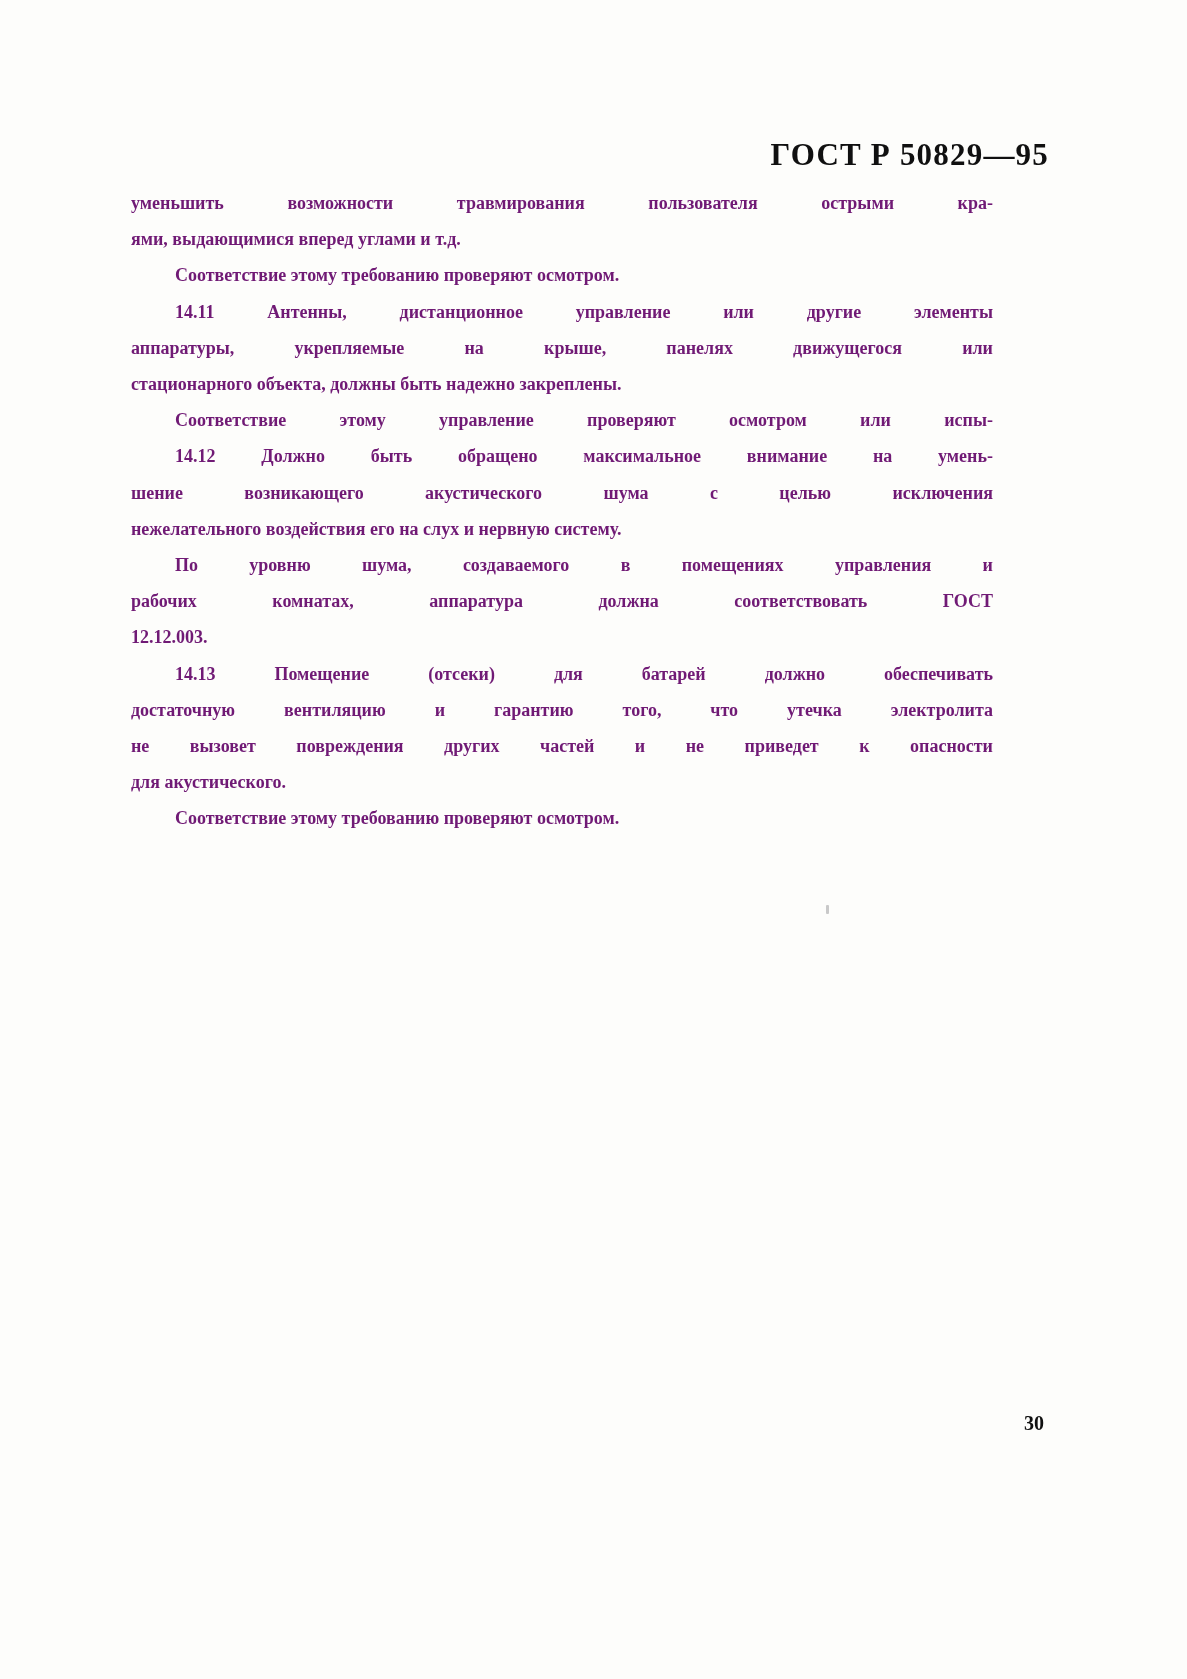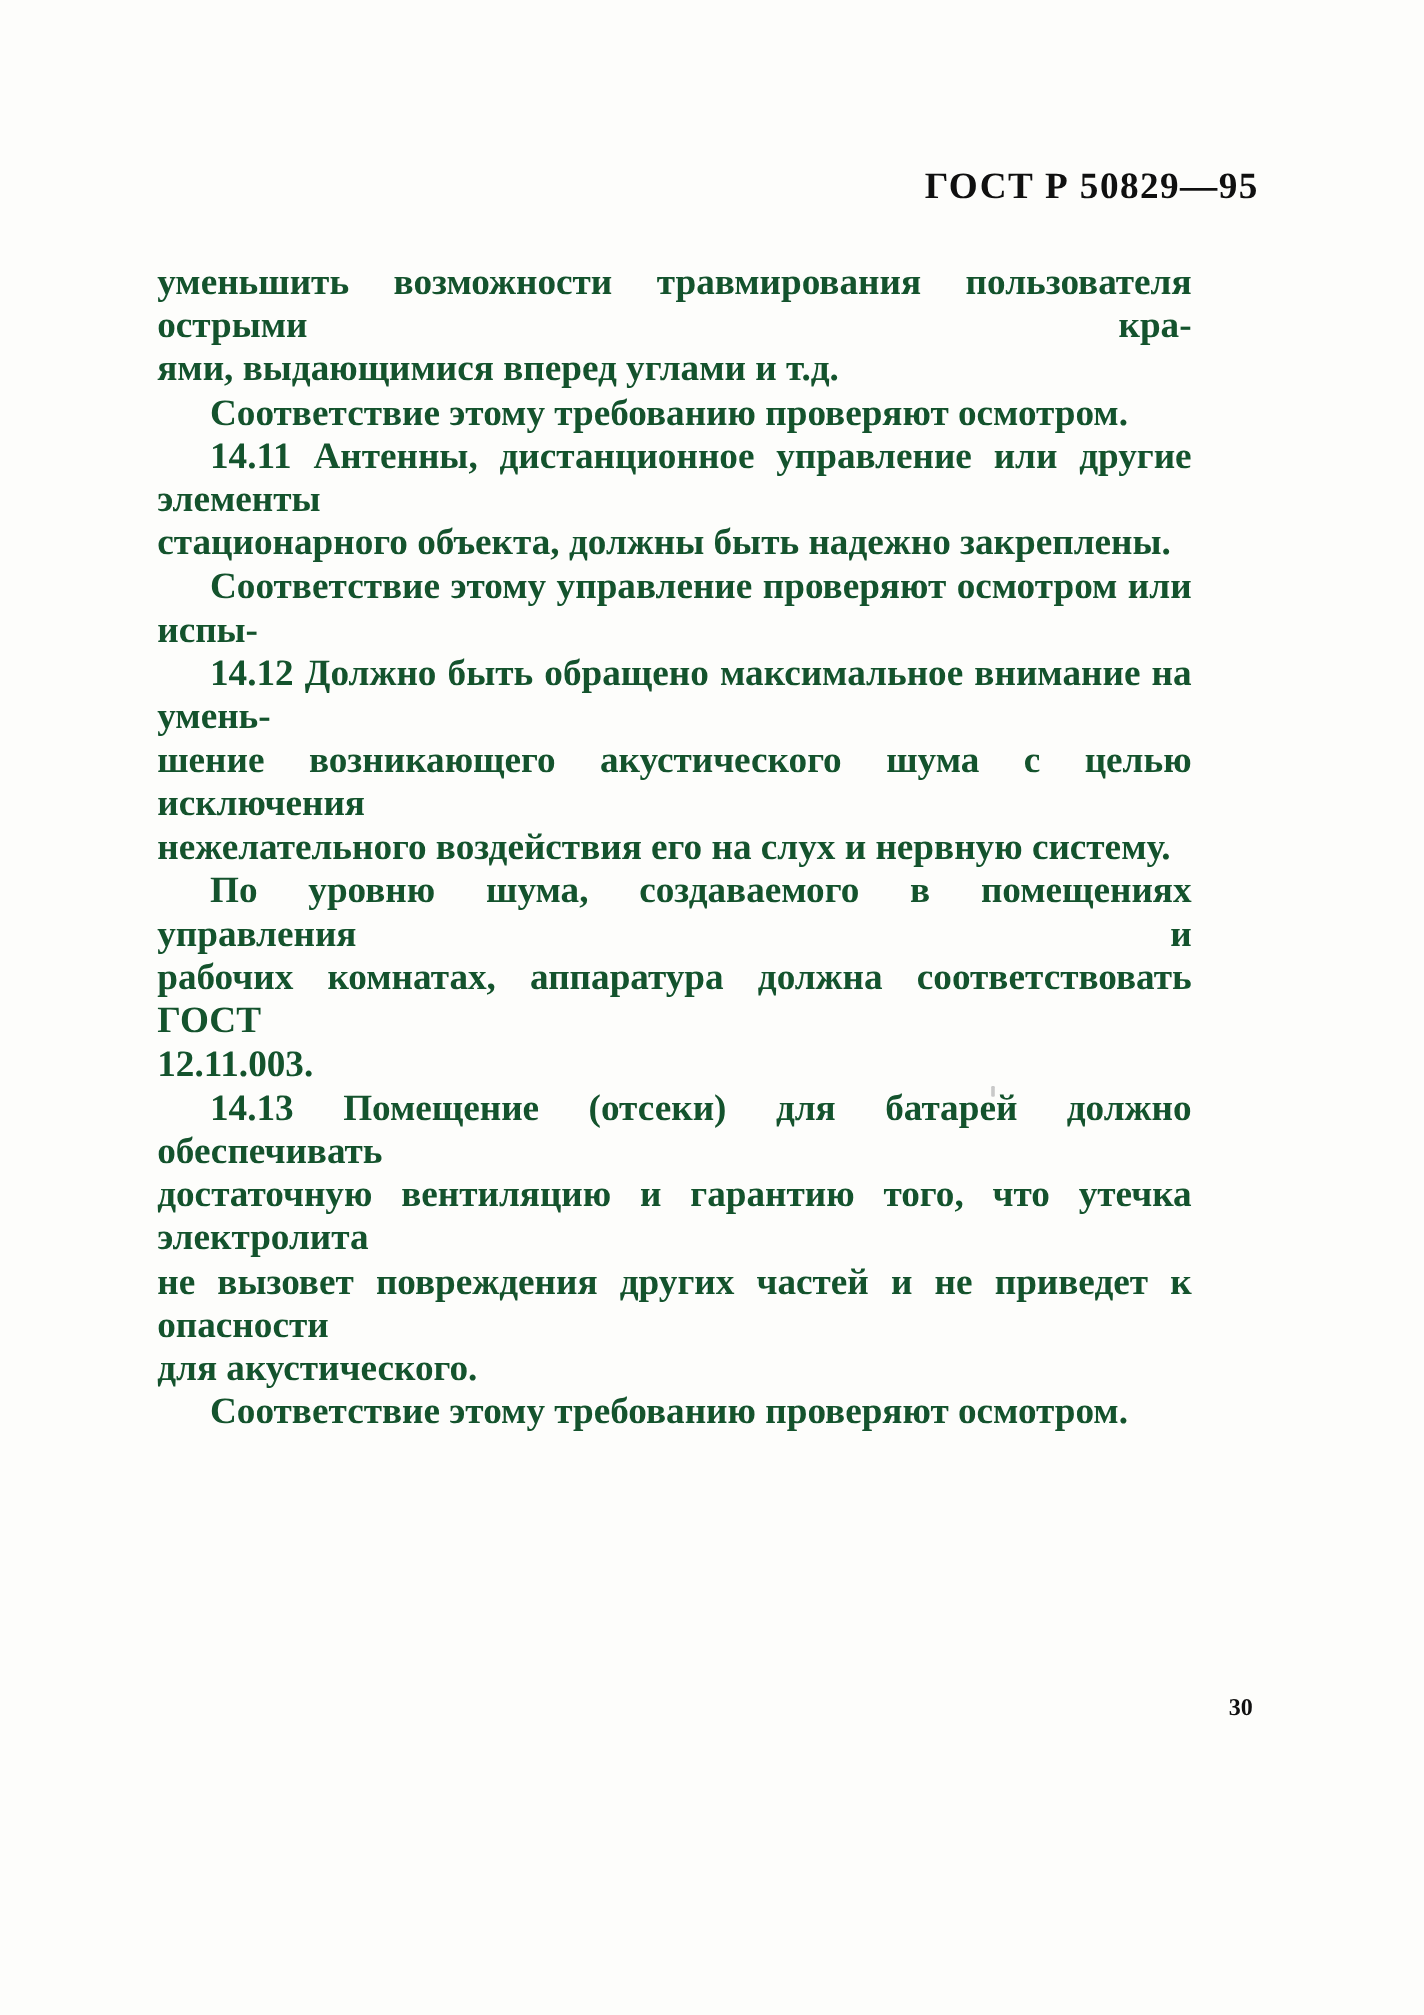--- a/index.html
+++ b/index.html
@@ -33,26 +33,25 @@
     white-space: nowrap;
   }
 
   
   .text-body {
     position: absolute;
     top: 185px;
     left: 131px;
     width: 862px;
     font-family: "Liberation Serif", "DejaVu Serif", serif;
-    font-size: 31px;
+    font-size: 18px;
     line-height: 36.2px;
-    color: #14532d;
+    color: #701a75;
     text-align: justify;
     font-weight: 600;
-    margin-top: 32px;
   }
 
   .para {
     margin: 0;
     text-align: justify;
     text-justify: inter-word;
   }
 
   
   .lines .ln {
@@ -103,37 +102,38 @@
       <span class="ln">уменьшить возможности травмирования пользователя острыми кра-</span>
       <span class="ln last">ями, выдающимися вперед углами и т.д.</span>
     </p>
 
     <p class="para lines">
       <span class="ln first last">Соответствие этому требованию проверяют осмотром.</span>
     </p>
 
     <p class="para lines">
       <span class="ln first">14.11 Антенны, дистанционное управление или другие элементы</span>
+      <span class="ln">аппаратуры, укрепляемые на крыше, панелях движущегося или</span>
       <span class="ln last">стационарного объекта, должны быть надежно закреплены.</span>
     </p>
 
     <p class="para lines">
       <span class="ln first">Соответствие этому управление проверяют осмотром или испы-</span>
     </p>
 
     <p class="para lines">
       <span class="ln first">14.12 Должно быть обращено максимальное внимание на умень-</span>
       <span class="ln">шение возникающего акустического шума с целью исключения</span>
       <span class="ln last">нежелательного воздействия его на слух и нервную систему.</span>
     </p>
 
     <p class="para lines">
       <span class="ln first">По уровню шума, создаваемого в помещениях управления и</span>
       <span class="ln">рабочих комнатах, аппаратура должна соответствовать ГОСТ</span>
-      <span class="ln last">12.11.003.</span>
+      <span class="ln last">12.12.003.</span>
     </p>
 
     <p class="para lines">
       <span class="ln first">14.13 Помещение (отсеки) для батарей должно обеспечивать</span>
       <span class="ln">достаточную вентиляцию и гарантию того, что утечка электролита</span>
       <span class="ln">не вызовет повреждения других частей и не приведет к опасности</span>
       <span class="ln last">для акустического.</span>
     </p>
 
     <p class="para lines">

